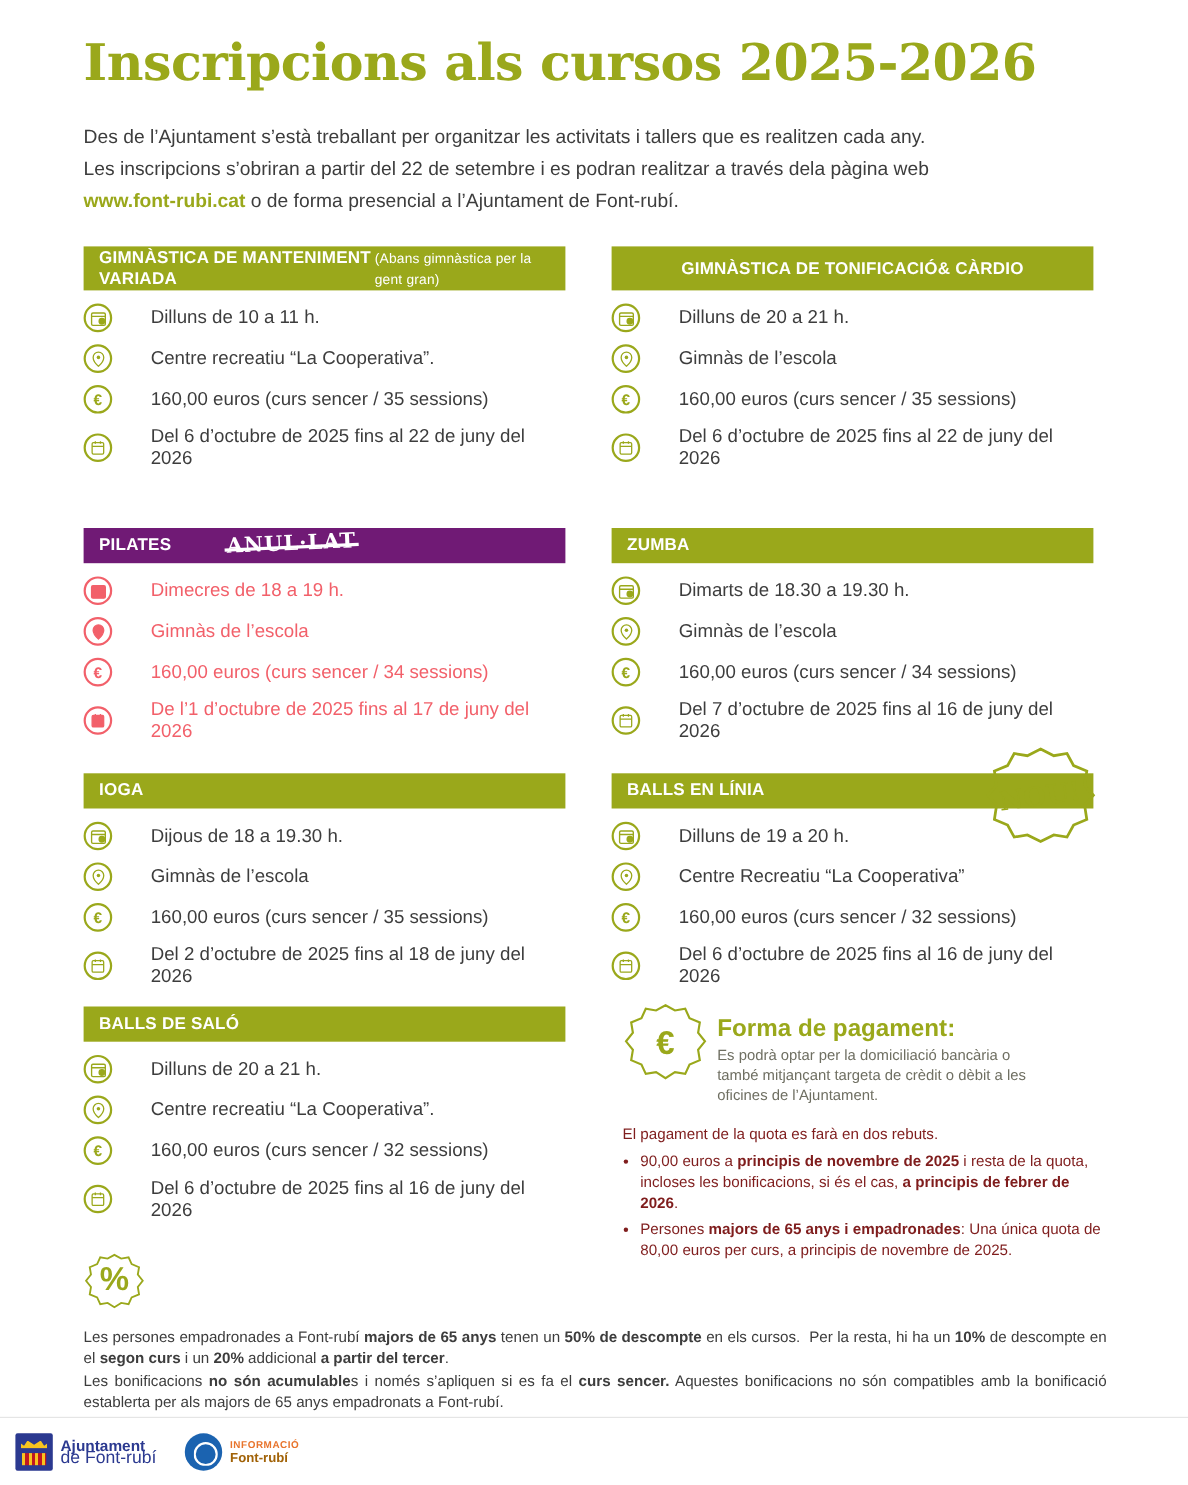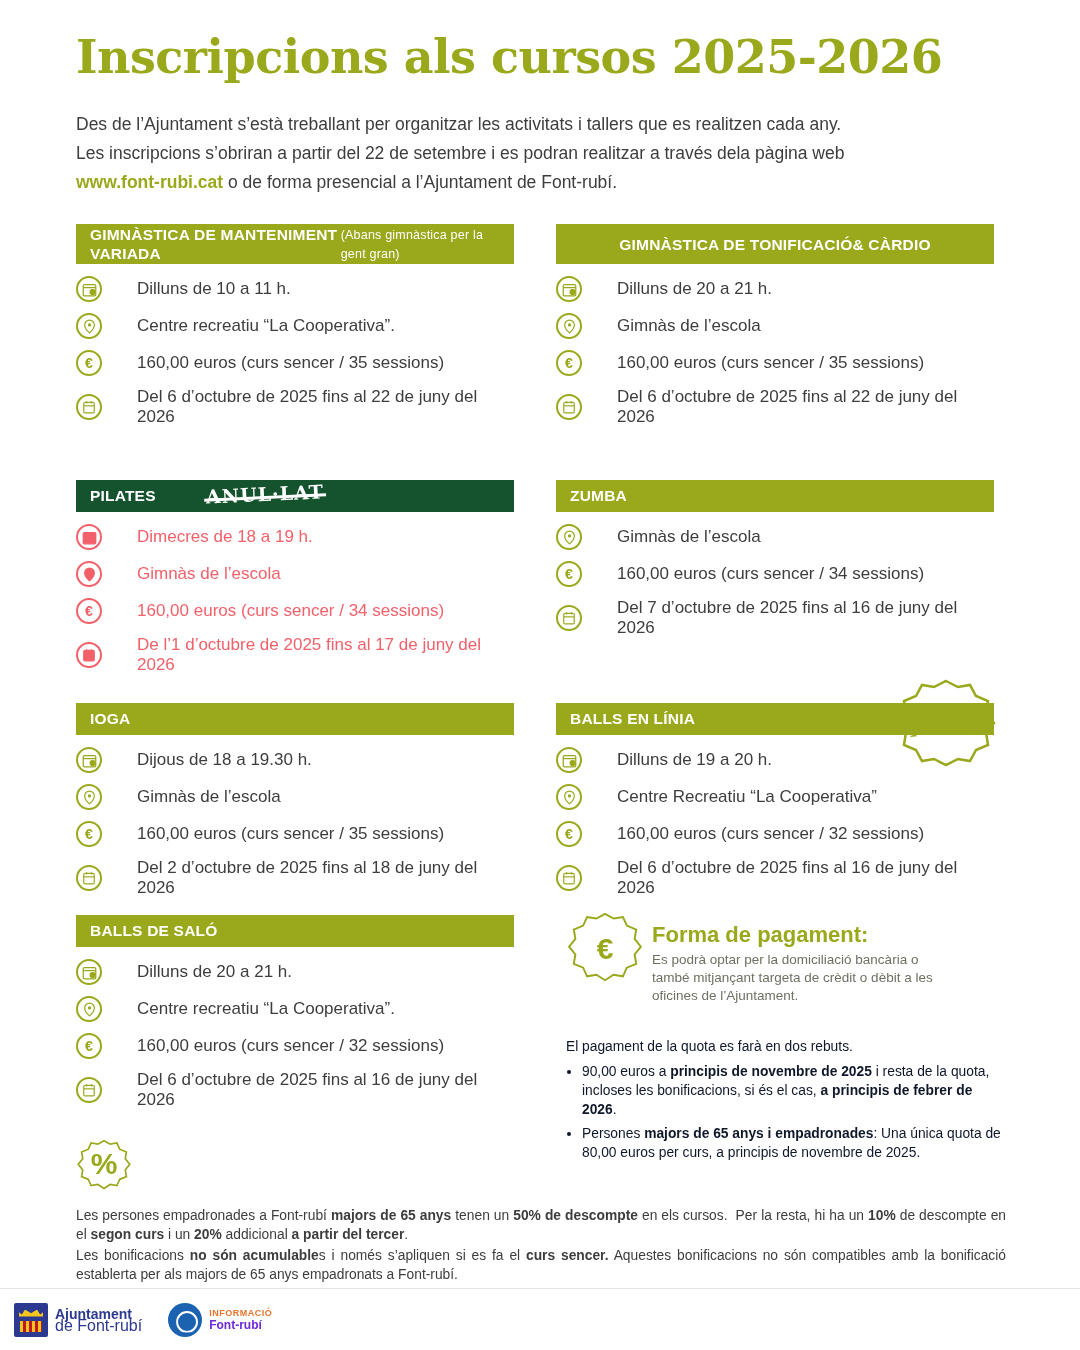--- a/index.html
+++ b/index.html
@@ -65,21 +65,21 @@
     flex-direction: row;
     align-items: center;
     justify-content: center;
     line-height: 19px;
   }
   .block-head .sub {
     font-weight: normal;
     font-size: 12.5px;
     margin-top: 2px;
   }
-  .block-head.cancelled { background: #14532d; }
+  .block-head.cancelled { background: #701a75; }
   .cancel-stamp {
     position: absolute;
     left: 130px;
     top: 3px;
     color: #ffffff;
     font-family: "DejaVu Serif", serif;
     font-weight: bold;
     font-size: 19px;
     letter-spacing: 1px;
     transform: rotate(-2.5deg);
@@ -184,24 +184,24 @@
     margin-top: 12px;
   }
   .pay-sub {
     font-size: 13.5px;
     line-height: 18px;
     color: #6f6f62;
     margin-top: 3px;
     width: 300px;
   }
   .pay-body {
-    margin-top: 32px;
+    margin-top: 16px;
     font-size: 13.8px;
     line-height: 19px;
-    color: #0f172a;
+    color: #7f1d1d;
   }
   .pay-body ul {
     margin: 6px 0 0 0;
     padding-left: 16px;
   }
   .pay-body li { margin-bottom: 5px; }
 
   
   .bon {
     position: absolute;
@@ -291,21 +291,21 @@
   }
   .logo2 .circ::after {
     content: "";
     position: absolute;
     left: 8px; top: 8px; width: 18px; height: 18px;
     border: 2.5px solid #ffffff;
     border-radius: 50%;
     clip-path: polygon(0 0,100% 0,100% 100%,0 100%);
   }
   .logo2 .t1 { font-size: 9px; color: #e8742c; font-weight: bold; letter-spacing: 0.5px; }
-  .logo2 .t2 { font-size: 12px; color: #6d28d9; font-weight: bold; }
+  .logo2 .t2 { font-size: 12px; color: #a16207; font-weight: bold; }
 </style>
 </head>
 <body>
 
 <div class="page">
 
   <div class="title">Inscripcions als cursos 2025-2026</div>
 
   <div class="intro">
     <span>Des de l’Ajuntament s’està treballant per organitzar les activitats i tallers que es realitzen cada any.</span><br>
@@ -449,20 +449,30 @@
         <span class="txt">De l’1 d’octubre de 2025 fins al 17 de juny del 2026</span>
       </div>
     </div>
   </div>
 
   <div class="block" style="left:556px; top:480px; width:438px;">
     <div class="block-head">
       <span>ZUMBA</span>
     </div>
     <div class="items">
+      <div class="item">
+        <span class="ico">
+          <svg width="15" height="15" viewBox="0 0 24 24" fill="none" stroke="#9aa81b" stroke-width="2">
+              <rect x="2" y="4" width="20" height="18" rx="2"></rect>
+              <line x1="2" y1="9" x2="22" y2="9"></line>
+              <circle cx="17" cy="16" r="4" fill="#9aa81b"></circle>
+            </svg>
+        </span>
+        <span class="txt">Dimarts de 18.30 a 19.30 h.</span>
+      </div>
       <div class="item">
         <span class="ico">
           <svg width="13" height="15" viewBox="0 0 24 28" fill="none" stroke="#9aa81b" stroke-width="2.2">
               <path d="M12 2c-5 0-9 4-9 9 0 7 9 15 9 15s9-8 9-15c0-5-4-9-9-9z"></path>
               <circle cx="12" cy="11" r="3" fill="#9aa81b" stroke="none"></circle>
             </svg>
         </span>
         <span class="txt">Gimnàs de l’escola</span>
       </div>
       <div class="item">

